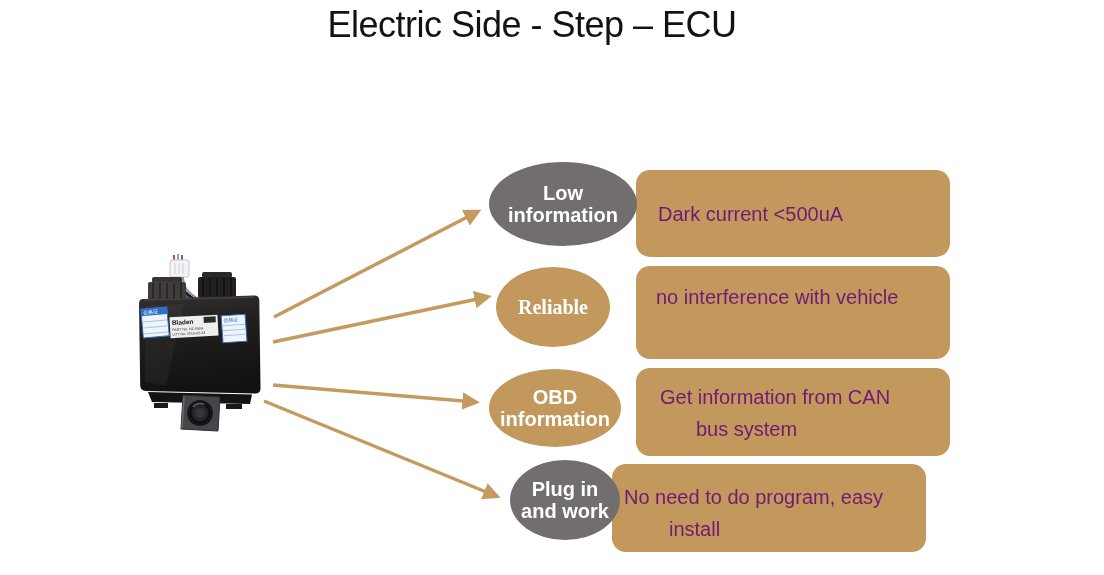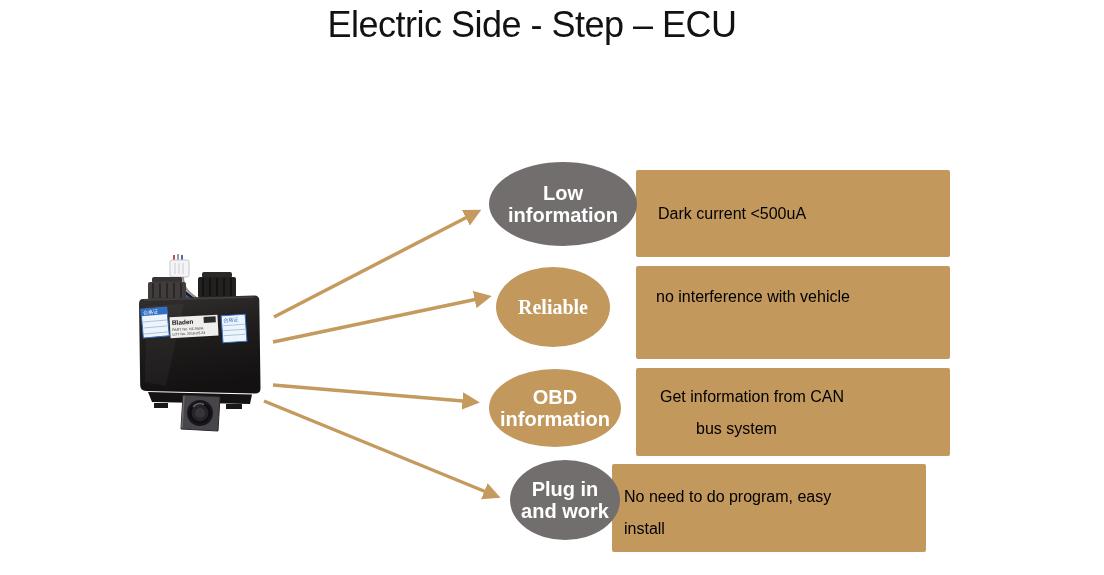--- a/index.html
+++ b/index.html
@@ -18,31 +18,31 @@
     position:absolute;border-radius:50%;
     display:flex;flex-direction:column;align-items:center;justify-content:center;
     color:#ffffff;font-weight:700;font-size:20px;line-height:22px;
     text-align:center;white-space:nowrap;z-index:2;
   }
   .bubble.gray{background:#726e6d;}
   .bubble.tan{background:#c2985c;}
   .bubble span:empty{display:none;}
 
   .card{
-    position:absolute;background:#c2985c;border-radius:2px;
-    color:#000000;font-size:16px;line-height:32px;box-sizing:border-box;z-index:1;
+    position:absolute;background:#c2985c;border-radius:14px;
+    color:#701a75;font-size:20px;line-height:32px;box-sizing:border-box;z-index:1;
   }
   .card .line{display:block;white-space:nowrap;}
   .card .line:empty{display:none;}
   .card.r1{left:636px;top:170px;width:314px;height:87px;padding:28px 10px 0 22px;}
   .card.r2{left:636px;top:266px;width:314px;height:93px;padding:15px 10px 0 20px;}
   .card.r3{left:636px;top:368px;width:314px;height:88px;padding:13px 10px 0 24px;}
   .card.r4{left:612px;top:464px;width:314px;height:88px;padding:17px 10px 0 12px;}
   .card.r3 .line2{margin-left:36px;}
-  .card.r4 .line2{}
+  .card.r4 .line2{margin-left:45px;}
 
   .b1{left:489px;top:162px;width:148px;height:84px;}
   .b2{left:496px;top:267px;width:114px;height:80px;font-family:Liberation Serif, serif;}
   .b3{left:489px;top:369px;width:132px;height:78px;}
   .b4{left:510px;top:460px;width:110px;height:80px;}
 
   .device{position:absolute;left:126px;top:246px;width:170px;height:210px;z-index:2;}
 </style>
 </head>
 <body>

